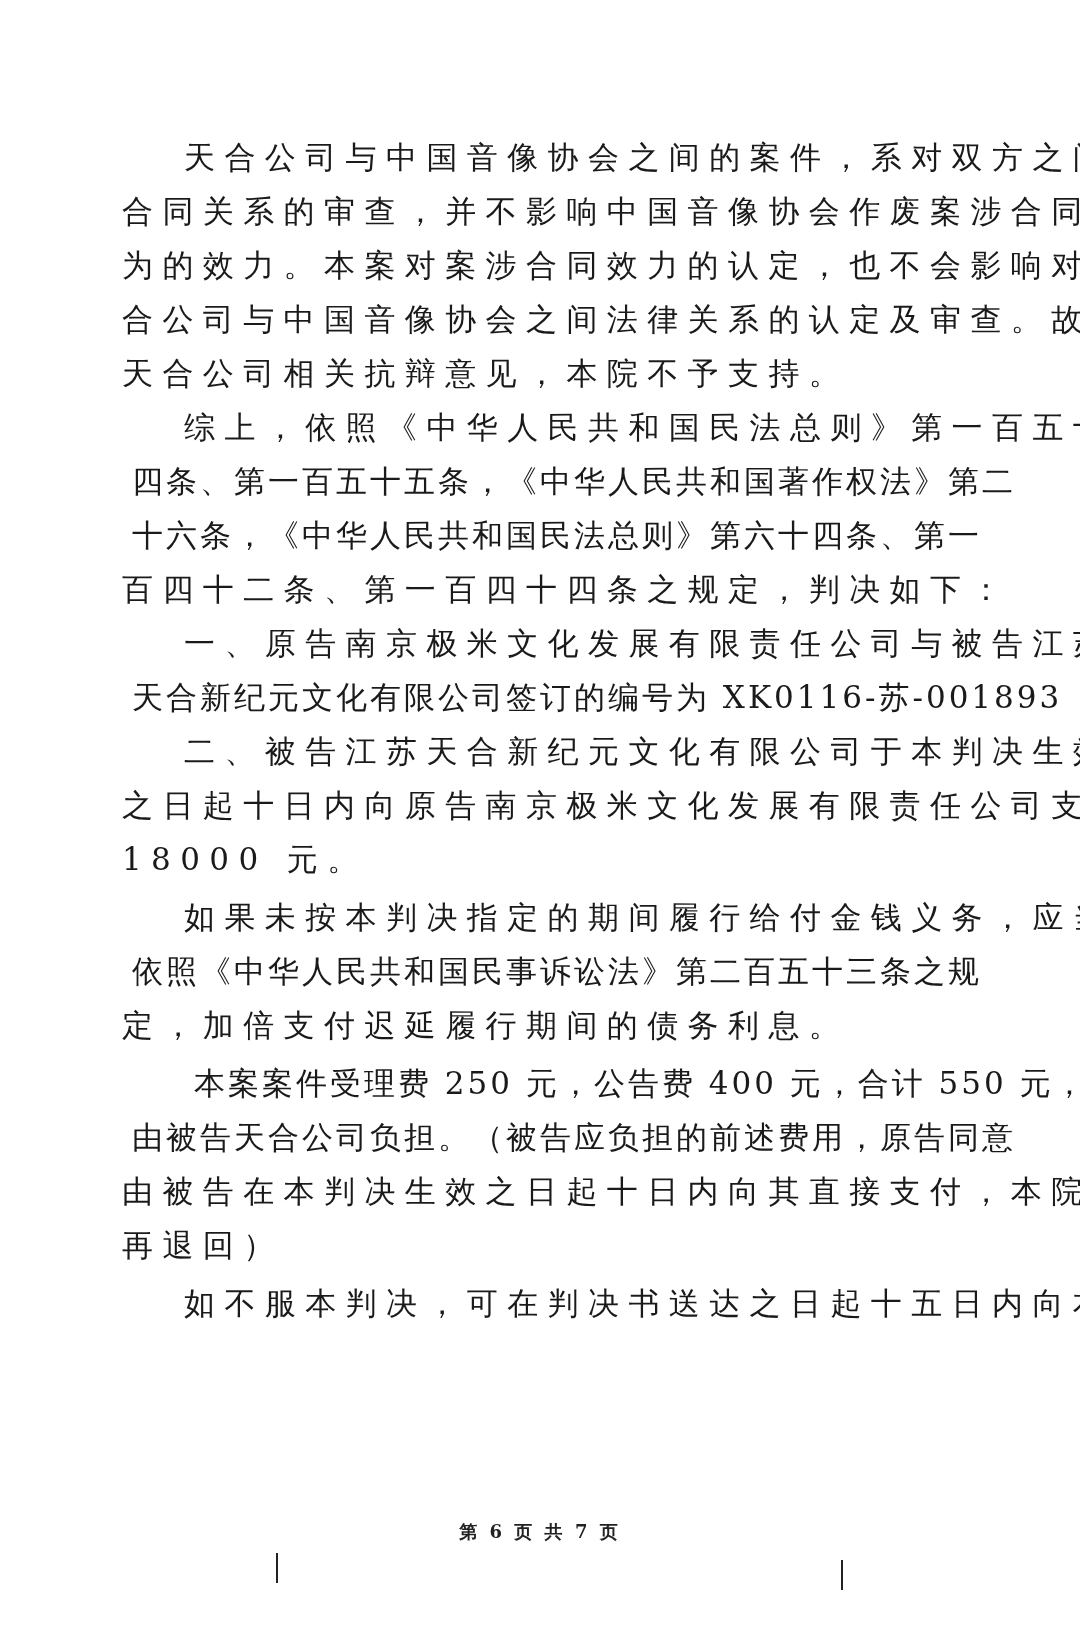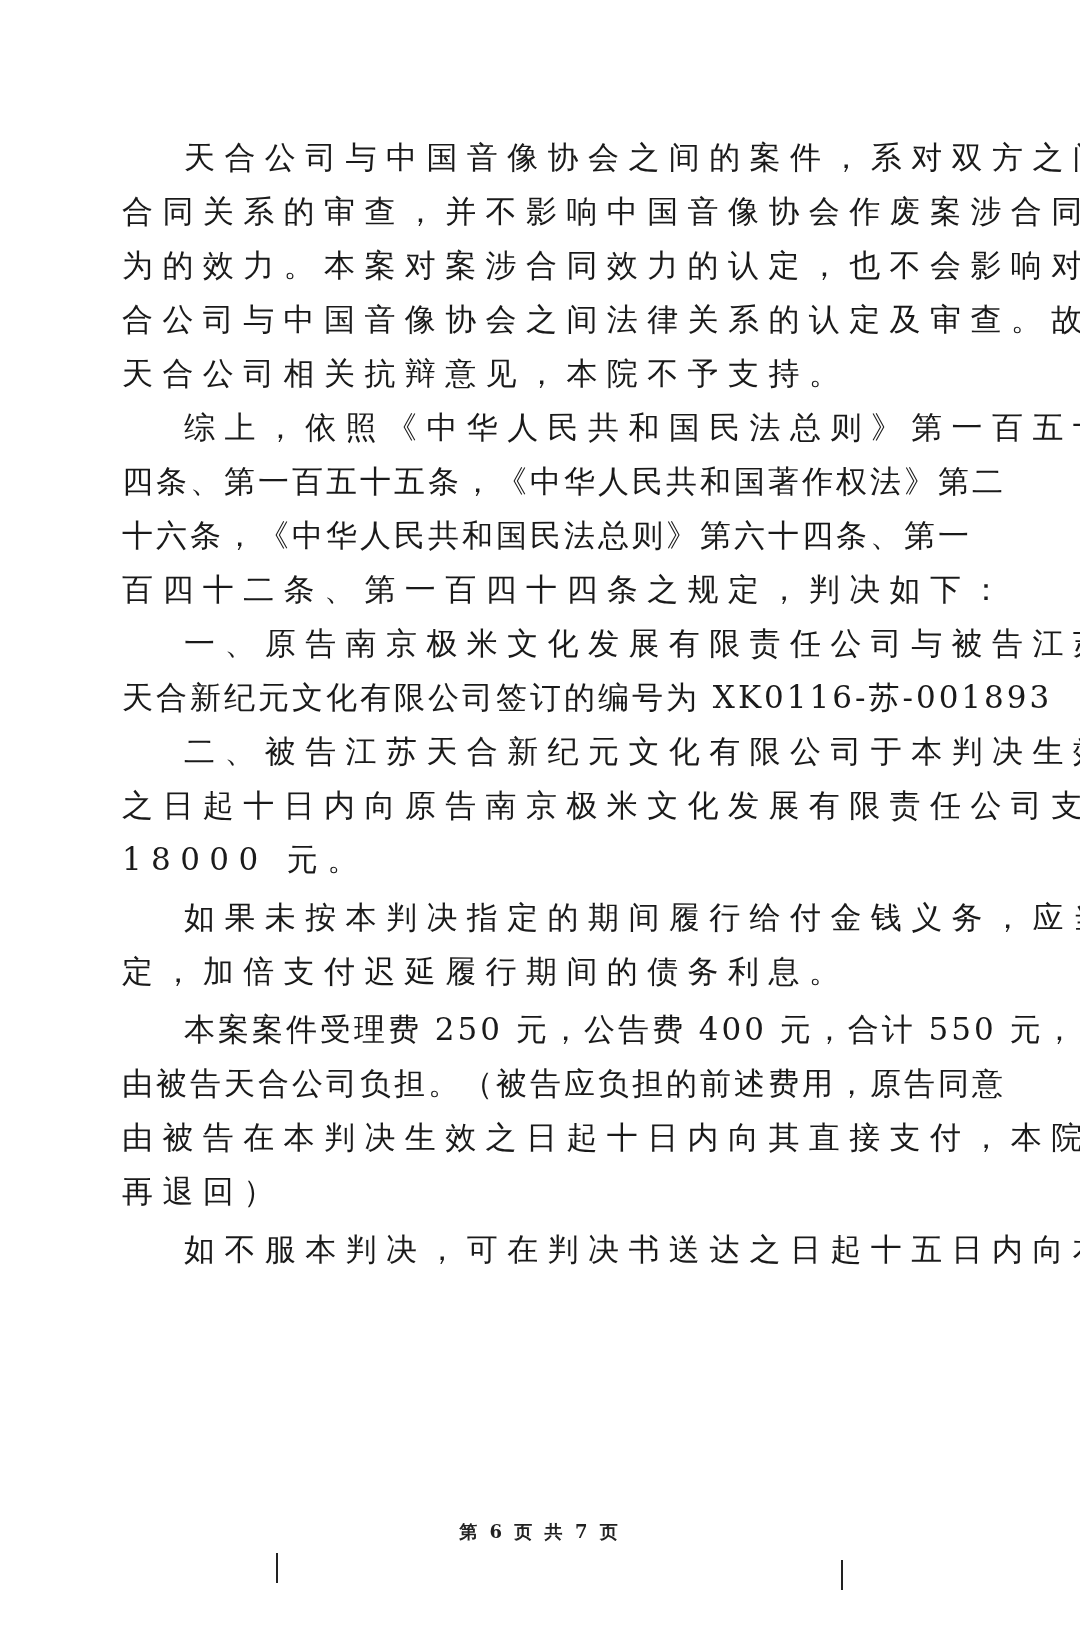--- a/index.html
+++ b/index.html
@@ -36,20 +36,21 @@
       font-size: 31px;
       letter-spacing: 9.4px;
       white-space: nowrap;
       overflow: visible;
     }
     .indent {
       padding-left: 62px;
     }
     .line.tight {
       letter-spacing: 3px;
+      margin-left: 10px;
     }
     .line.gap-after {
       margin-bottom: 4px;
     }
     .footer {
       position: absolute;
       left: 0;
       top: 1520px;
       width: 1080px;
       text-align: center;
@@ -84,20 +85,21 @@
     <span class="line">百四十二条、第一百四十四条之规定，判决如下：</span>
 
     <span class="line indent">一、原告南京极米文化发展有限责任公司与被告江苏</span>
     <span class="line tight">天合新纪元文化有限公司签订的编号为 XK0116-苏-001893</span>
 
     <span class="line indent">二、被告江苏天合新纪元文化有限公司于本判决生效</span>
     <span class="line">之日起十日内向原告南京极米文化发展有限责任公司支付</span>
     <span class="line gap-after">18000 元。</span>
 
     <span class="line indent">如果未按本判决指定的期间履行给付金钱义务，应当</span>
+    <span class="line tight">依照《中华人民共和国民事诉讼法》第二百五十三条之规</span>
     <span class="line gap-after">定，加倍支付迟延履行期间的债务利息。</span>
 
     <span class="line indent tight">本案案件受理费 250 元，公告费 400 元，合计 550 元，</span>
     <span class="line tight">由被告天合公司负担。（被告应负担的前述费用，原告同意</span>
     <span class="line">由被告在本判决生效之日起十日内向其直接支付，本院不</span>
     <span class="line gap-after">再退回）</span>
 
     <span class="line indent">如不服本判决，可在判决书送达之日起十五日内向本</span>
   </div>
 

